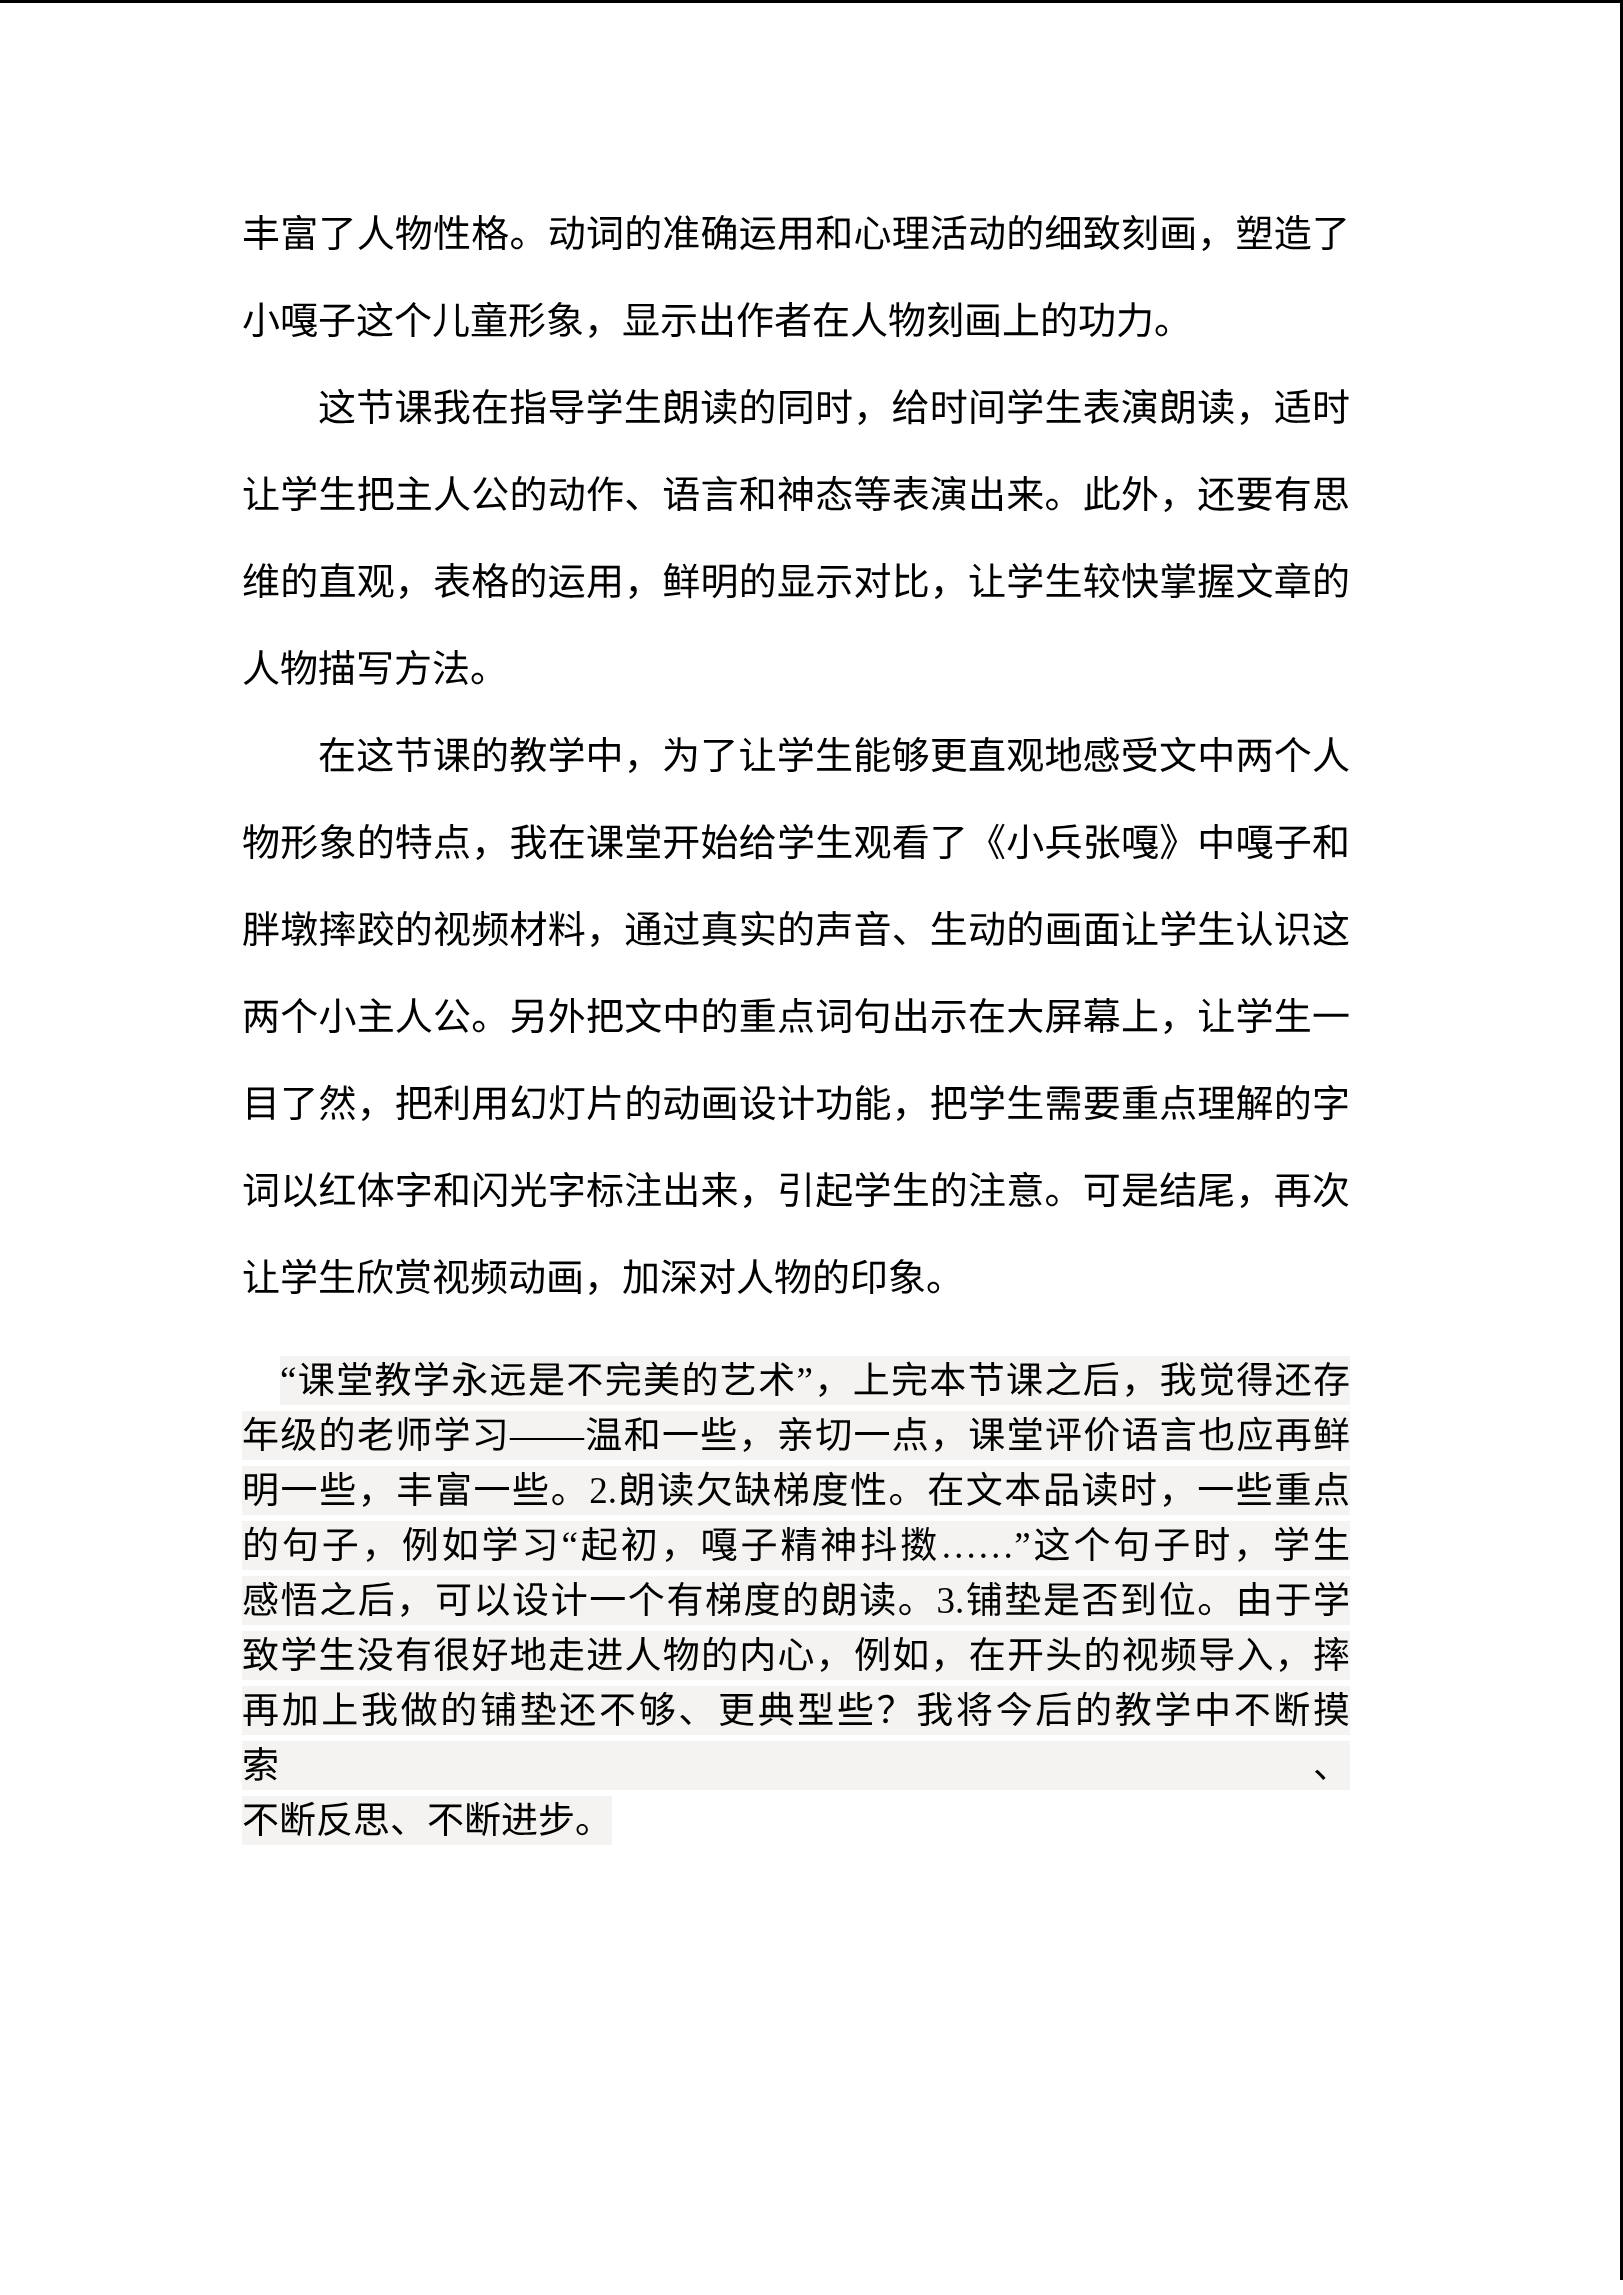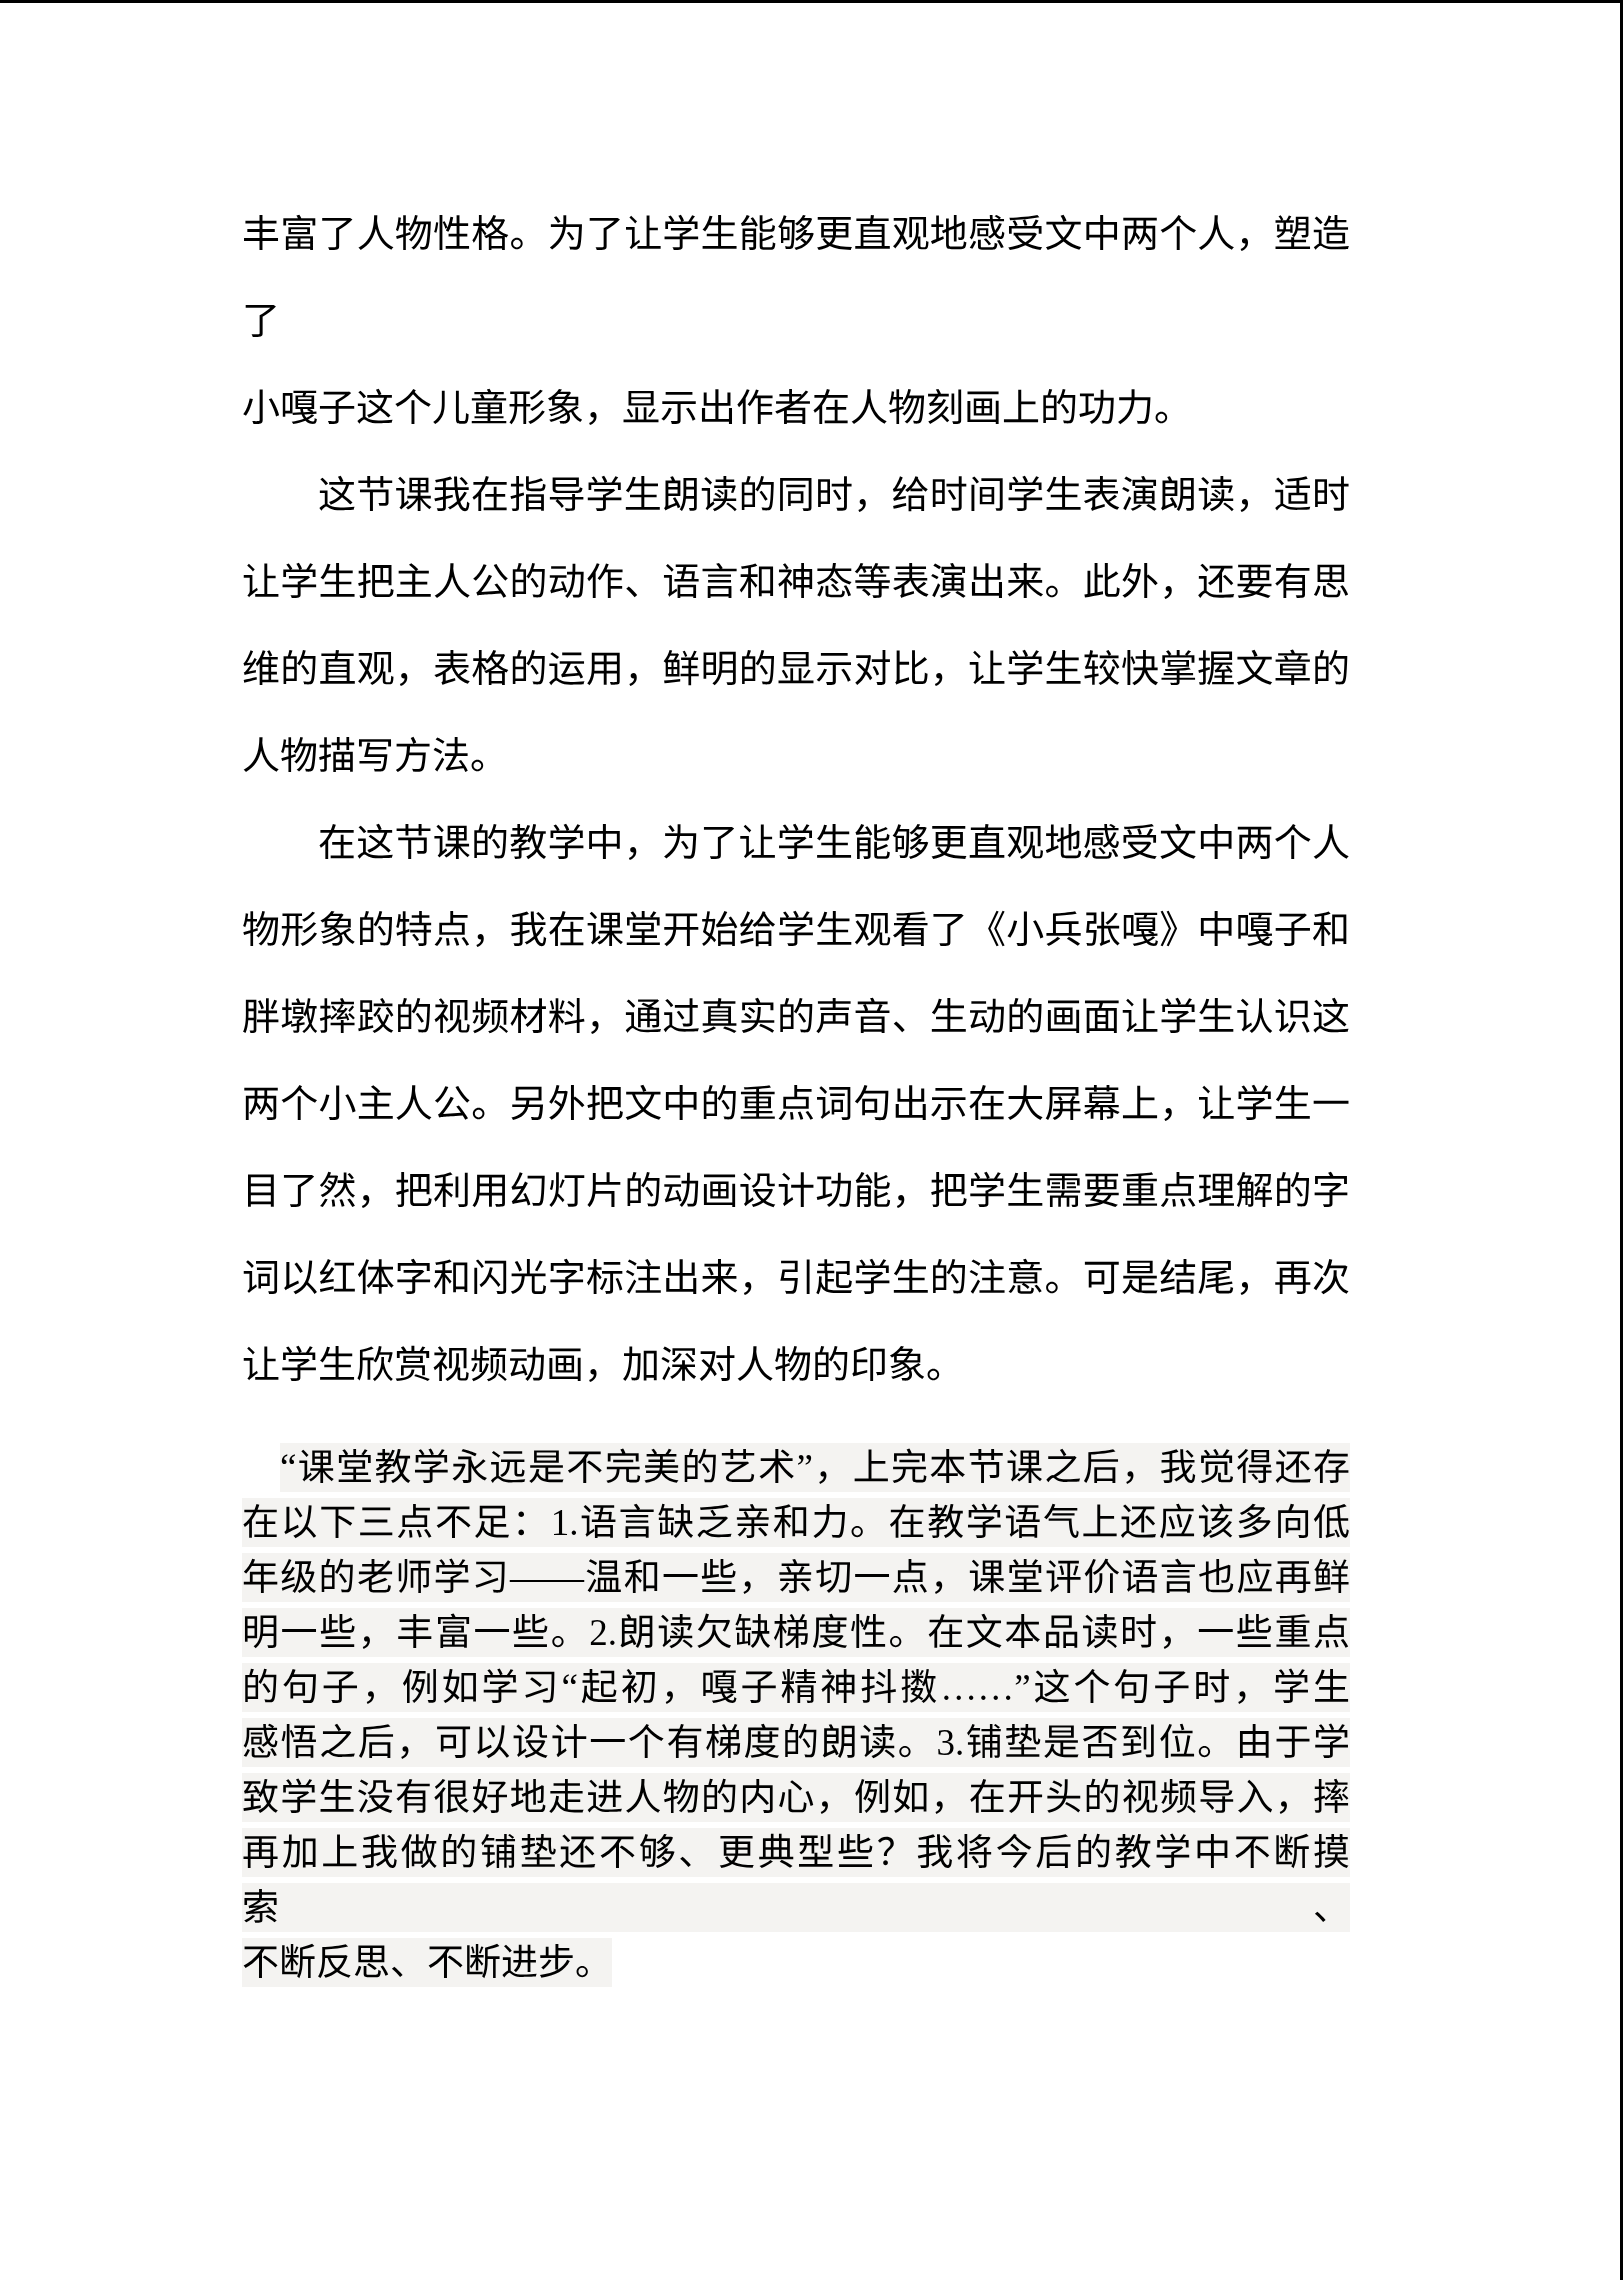--- a/index.html
+++ b/index.html
@@ -66,21 +66,21 @@
 </head>
 <body>
 
 <div class="page">
   <div class="border-top"></div>
   <div class="border-right"></div>
 
   <div class="text-block">
 
     <div class="para loose">
-      <div class="line">丰富了人物性格。为了让学生能够更直观地感受文中两个人，塑造了</div>
+      <div class="line">丰富了人物性格。动词的准确运用和心理活动的细致刻画，塑造了</div>
       <div class="line lastline">小嘎子这个儿童形象，显示出作者在人物刻画上的功力。</div>
     </div>
 
     <div class="para loose">
       <div class="line indent2">这节课我在指导学生朗读的同时，给时间学生表演朗读，适时</div>
       <div class="line">让学生把主人公的动作、语言和神态等表演出来。此外，还要有思</div>
       <div class="line">维的直观，表格的运用，鲜明的显示对比，让学生较快掌握文章的</div>
       <div class="line lastline">人物描写方法。</div>
     </div>
 
@@ -89,21 +89,20 @@
       <div class="line">物形象的特点，我在课堂开始给学生观看了《小兵张嘎》中嘎子和</div>
       <div class="line">胖墩摔跤的视频材料，通过真实的声音、生动的画面让学生认识这</div>
       <div class="line">两个小主人公。另外把文中的重点词句出示在大屏幕上，让学生一</div>
       <div class="line">目了然，把利用幻灯片的动画设计功能，把学生需要重点理解的字</div>
       <div class="line">词以红体字和闪光字标注出来，引起学生的注意。可是结尾，再次</div>
       <div class="line lastline">让学生欣赏视频动画，加深对人物的印象。</div>
     </div>
 
     <div class="para tight">
       <div class="line indent1"><span class="band">“课堂教学永远是不完美的艺术”，上完本节课之后，我觉得还存</span></div>
-      <div class="line"><span class="band">在以下三点不足：1.语言缺乏亲和力。在教学语气上还应该多向低</span></div>
       <div class="line"><span class="band">年级的老师学习——温和一些，亲切一点，课堂评价语言也应再鲜</span></div>
       <div class="line"><span class="band">明一些，丰富一些。2.朗读欠缺梯度性。在文本品读时，一些重点</span></div>
       <div class="line"><span class="band">的句子，例如学习“起初，嘎子精神抖擞……”这个句子时，学生</span></div>
       <div class="line"><span class="band">感悟之后，可以设计一个有梯度的朗读。3.铺垫是否到位。由于学</span></div>
       <div class="line"><span class="band">致学生没有很好地走进人物的内心，例如，在开头的视频导入，摔</span></div>
       <div class="line"><span class="band">再加上我做的铺垫还不够、更典型些？我将今后的教学中不断摸索、</span></div>
       <div class="line lastline"><span class="band">不断反思、不断进步。</span></div>
     </div>
 
   </div>

